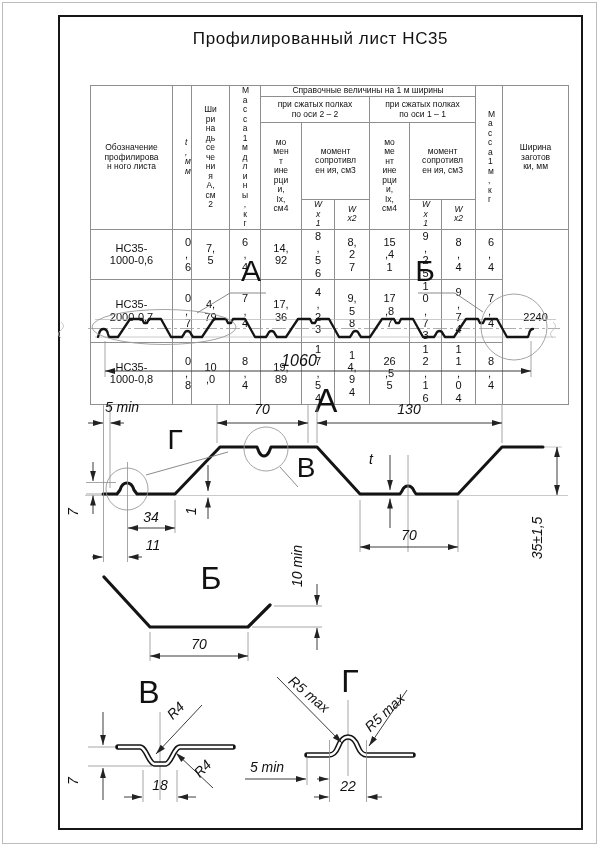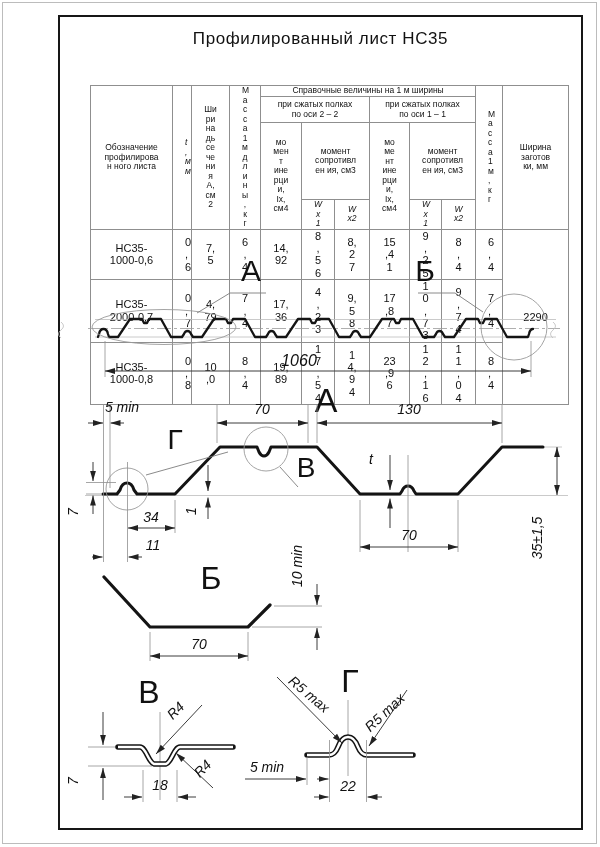--- a/index.html
+++ b/index.html
@@ -85,21 +85,21 @@
           <td>0,6</td>
         <td>7,5</td>
           <td>6,4</td>
         <td>14,92</td>
           <td>8,56</td>
         <td>8,27</td>
           <td>15,41</td>
         <td>9,25</td>
           <td>8,4</td>
         <td>6,4</td>
-        <td rowspan="3">2290</td>
+        <td rowspan="3">2240</td>
       </tr>
       <tr class="dr">
         <td>НС35-2000-0,7</td>
           <td>0,7</td>
         <td>4,79</td>
           <td>7,4</td>
         <td>17,36</td>
           <td>4,23</td>
         <td>9,58</td>
           <td>17,87</td>
@@ -108,21 +108,21 @@
         <td>7,4</td>
       </tr>
       <tr class="dr">
         <td>НС35-1000-0,8</td>
           <td>0,8</td>
         <td>10,0</td>
           <td>8,4</td>
         <td>19,89</td>
           <td>17,54</td>
         <td>14,94</td>
-          <td>23,96</td>
+          <td>26,55</td>
         <td>12,16</td>
           <td>11,04</td>
         <td>8,4</td>
       </tr>
     </tbody>
   </table>
 
   <svg class="draw" width="600" height="585" viewBox="0 245 600 585">
     <defs>
       <marker id="ar" viewBox="0 0 10 7" refX="10" refY="3.5" markerWidth="10" markerHeight="7" markerUnits="userSpaceOnUse" orient="auto-start-reverse">

